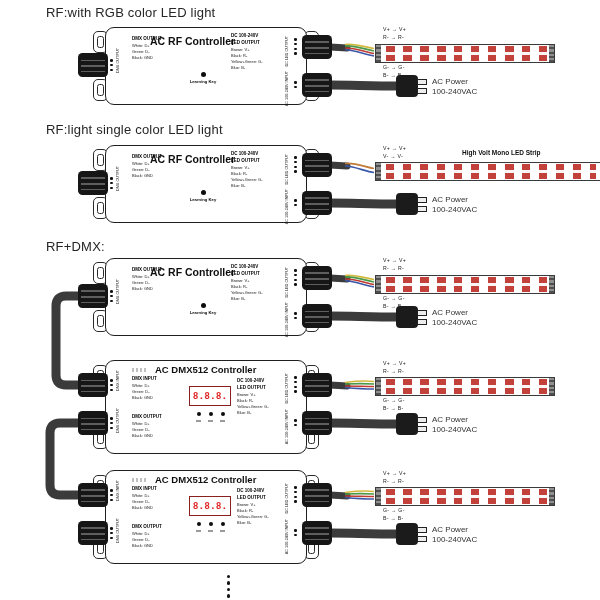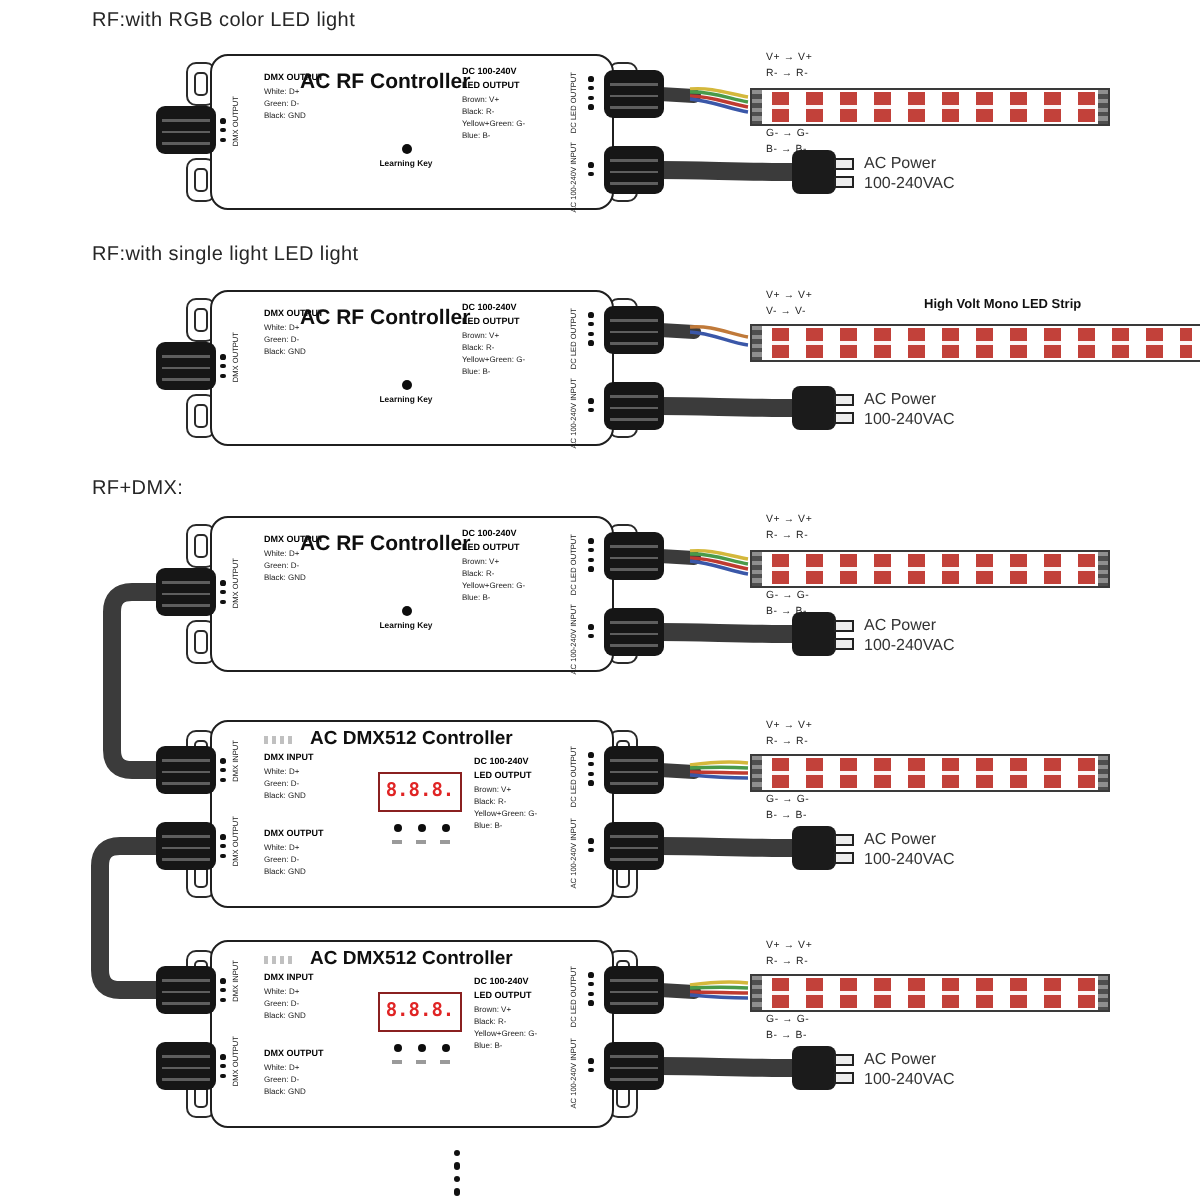--- a/index.html
+++ b/index.html
@@ -1,19 +1,19 @@
 <!DOCTYPE html>
 <html><head>
 <meta charset="utf-8">
 <style>
   html,body{margin:0;padding:0}
   body{width:600px;height:600px;position:relative;overflow:hidden;background:#fff;
        font-family:"Liberation Sans",sans-serif;color:#222}
   .abs{position:absolute}
-  .hd3{font-size:10px;color:#262626;letter-spacing:.2px}
+  .hd3{font-size:13px;color:#262626;letter-spacing:.2px}
   
   .bodybox{background:#fff;border:1.6px solid #1f1f1f;border-radius:9px}
   .ear{width:13px;height:20px;background:#fff;border:1.2px solid #2a2a2a;border-radius:5px}
   .hole{position:absolute;left:3.2px;top:4px;width:4.5px;height:10px;border:1.1px solid #2a2a2a;border-radius:2.5px}
   .gland{background:#161616;border-radius:4.5px}
   .gland:before{content:"";position:absolute;inset:2px 3px;border-radius:3px;
       background:repeating-linear-gradient(180deg,transparent 0 4.5px,#5e5e5e 4.5px 5.8px)}
   .title{font-weight:bold;color:#0f0f0f;white-space:nowrap}
   .tb{font-size:4px;line-height:1.5;color:#1a1a1a;white-space:nowrap}
   .tb .hd{font-weight:bold;font-size:4.5px;color:#000}
@@ -104,21 +104,21 @@
 
   <g fill="none" stroke-width="1.7">
     <path d="M345 492.5 C356 491 365 490.5 374 491.5" stroke="#d4b83c"></path>
     <path d="M345 494 C356 493.5 365 493.5 374 494" stroke="#4a9a4a"></path>
     <path d="M345 496 C356 496 365 496.5 374 496.5" stroke="#bf3a30"></path>
     <path d="M345 497.5 C356 498.5 365 499 374 499" stroke="#3a57a8"></path>
   </g>
 </svg>
 
 <div class="abs hd3" style="left:46px;top:5px">RF:with RGB color LED light</div>
-<div class="abs hd3" style="left:46px;top:122px">RF:with single light LED light</div>
+<div class="abs hd3" style="left:46px;top:122px">RF:light single color LED light</div>
 <div class="abs hd3" style="left:46px;top:239px">RF+DMX:</div>
 
 <div class="abs arrowlab" style="left:383px;top:26px">V+ → V+</div>
 <div class="abs arrowlab" style="left:383px;top:34px">R- → R-</div>
 <div class="abs strip" style="left:375px;top:44px;width:178px;height:17px">
   <div class="cells"></div>
   <div class="capl"></div>
   <div class="capr"></div>
 </div>
 <div class="abs arrowlab" style="left:383px;top:64px">G- → G-</div>

